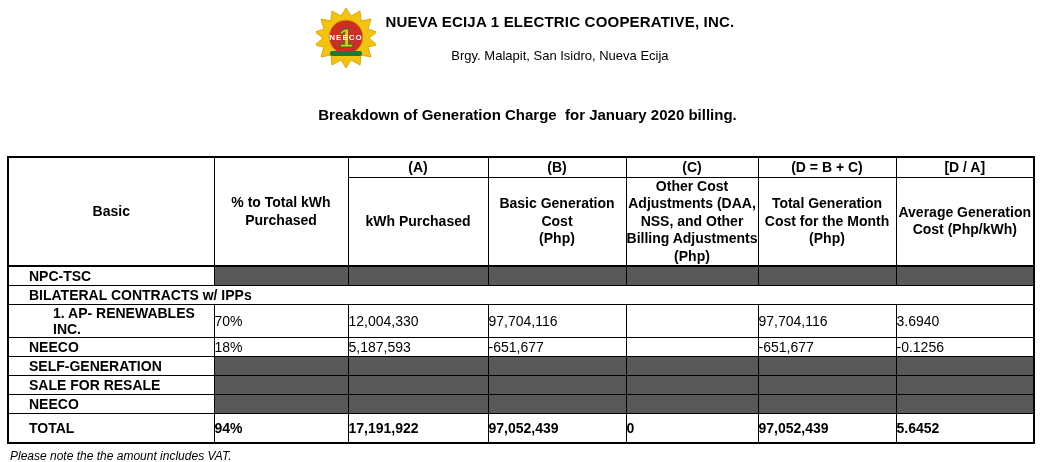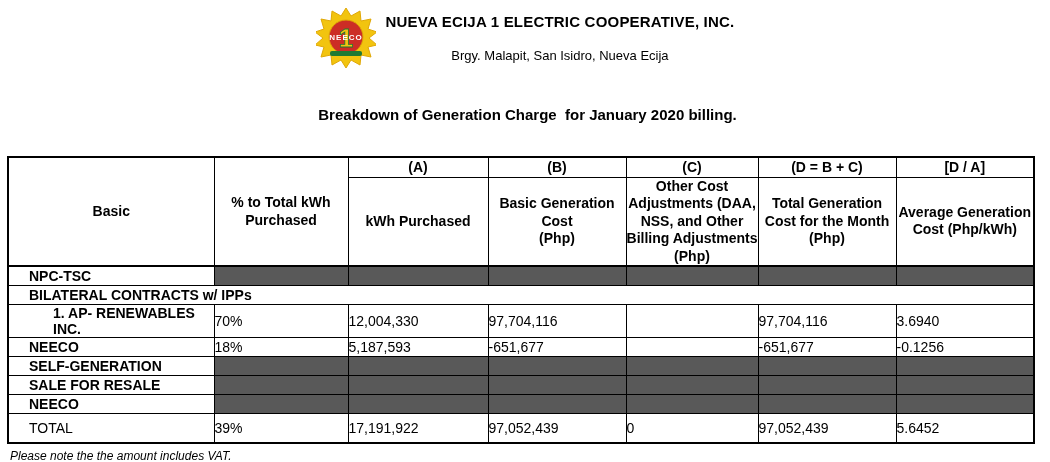--- a/index.html
+++ b/index.html
@@ -58,21 +58,21 @@
   tr.header-main th { height: 83px; border-bottom: 2px solid #000; }
   th.merged { border-bottom: 2px solid #000; }
   .gen-table tbody td { height: 19px; text-align: left; vertical-align: middle; }
   .gen-table tbody td.label {
     text-align: left;
     font-weight: bold;
     padding-left: 20px;
   }
   .gen-table tbody td.label.indent { padding-left: 44px; margin-top: 16px; }
   .gen-table tbody td.filled { background: var(--filled, #595959); }
-  .gen-table tbody tr.total-row td { font-weight: normal; height: 30px; }
+  .gen-table tbody tr.total-row td { font-weight: bold; height: 30px; }
   .footnote {
     margin: 5px 0 0 10px;
     font-size: 12px;
     font-style: italic;
   }
 </style>
 </head>
 <body>
 
 <div class="header">
@@ -184,21 +184,21 @@
         <td class="label">NEECO</td>
         <td class="filled"></td>
         <td class="filled"></td>
         <td class="filled"></td>
         <td class="filled"></td>
         <td class="filled"></td>
         <td class="filled"></td>
       </tr>
       <tr class="total-row">
         <td class="label">TOTAL</td>
-        <td class="value">39%</td>
+        <td class="value">94%</td>
         <td class="value">17,191,922</td>
         <td class="value">97,052,439</td>
         <td class="value">0</td>
         <td class="value">97,052,439</td>
         <td class="value">5.6452</td>
       </tr>
     </tbody>
 </table>
 
 <div class="footnote">Please note the the amount includes VAT.</div>

